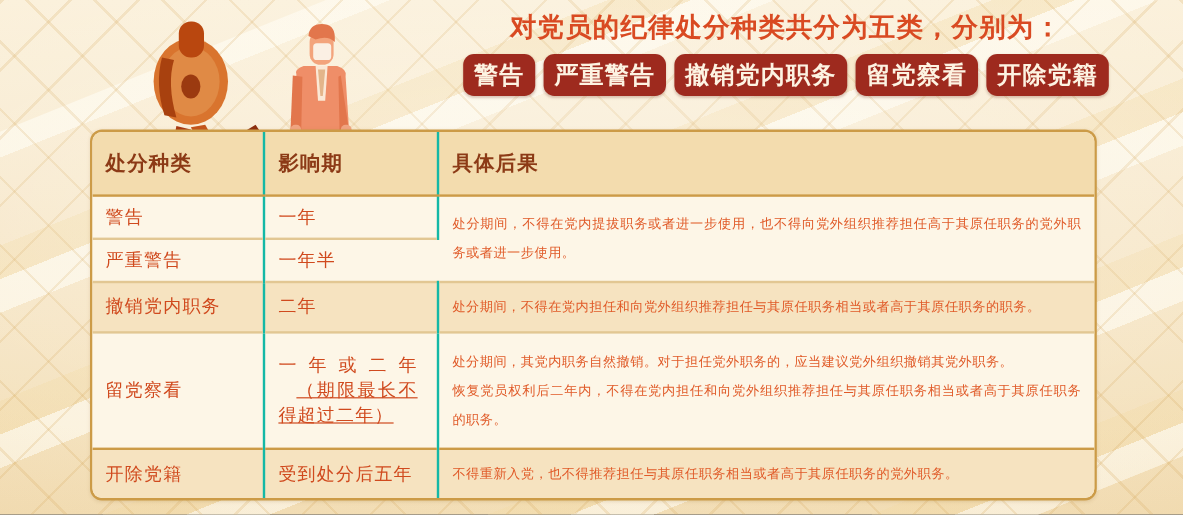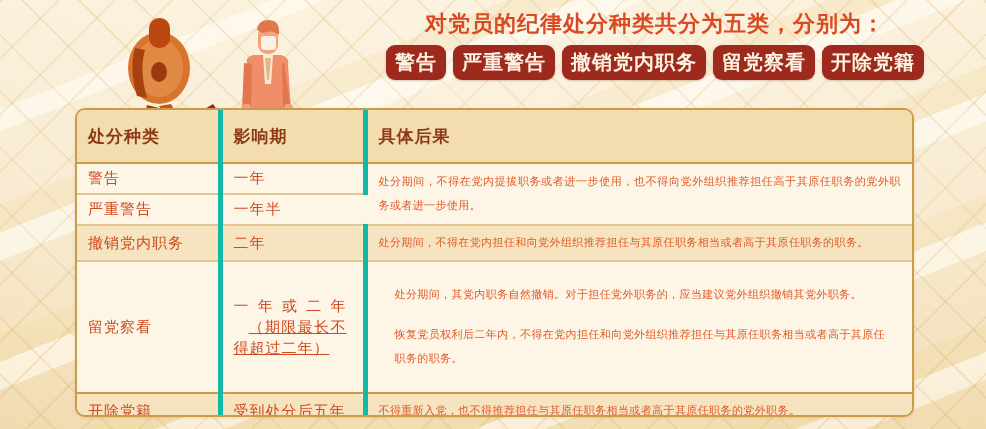--- a/index.html
+++ b/index.html
@@ -133,21 +133,21 @@
     width: 100%;
     height: 100%;
     border-collapse: collapse;
     table-layout: fixed;
   }
   table.disc col.c1 { width: 143px; }
   table.disc col.c2 { width: 145px; }
   table.disc col.c3 { width: auto; }
 
   table.disc th, table.disc td {
-    border-right: 5px solid #14b8a6;
+    border-right: 2px solid #14b8a6;
     vertical-align: middle;
     padding: 5px 11px;
     font-family: "DejaVu Serif", "Liberation Serif", serif;
   }
   table.disc th:last-child, table.disc td:last-child {
     border-right: none;
   }
 
   thead th {
     background: #f3dcae;
@@ -168,21 +168,20 @@
   td.kind {
     color: #d04a1e;
     font-size: 15px;
     letter-spacing: 1px;
     white-space: nowrap;
   }
   td.period {
     color: #d04a1e;
     font-size: 15px;
     letter-spacing: 1px;
-    border-radius: 11px;
   }
   td.period.justify {
     text-align: justify;
     text-align-last: justify;
     line-height: 21px;
     padding-right: 16px;
     margin-top: 10px;
   }
   td.period .indent {
     display: block;
@@ -194,21 +193,21 @@
   td.consequence {
     color: #e05a28;
     font-size: 11px;
     line-height: 24px;
     letter-spacing: 0.4px;
     text-align: justify;
     padding-left: 13px;
     padding-right: 12px;
   }
   td.consequence p {
-    margin: 16px;
+    margin: 0;
   }
 
   tbody tr.rowline > td {
     border-top: 2px solid #e2c793;
   }
   tbody tr.rowline-strong > td {
     border-top: 2px solid #cc9b47;
   }
 </style>
 </head>

